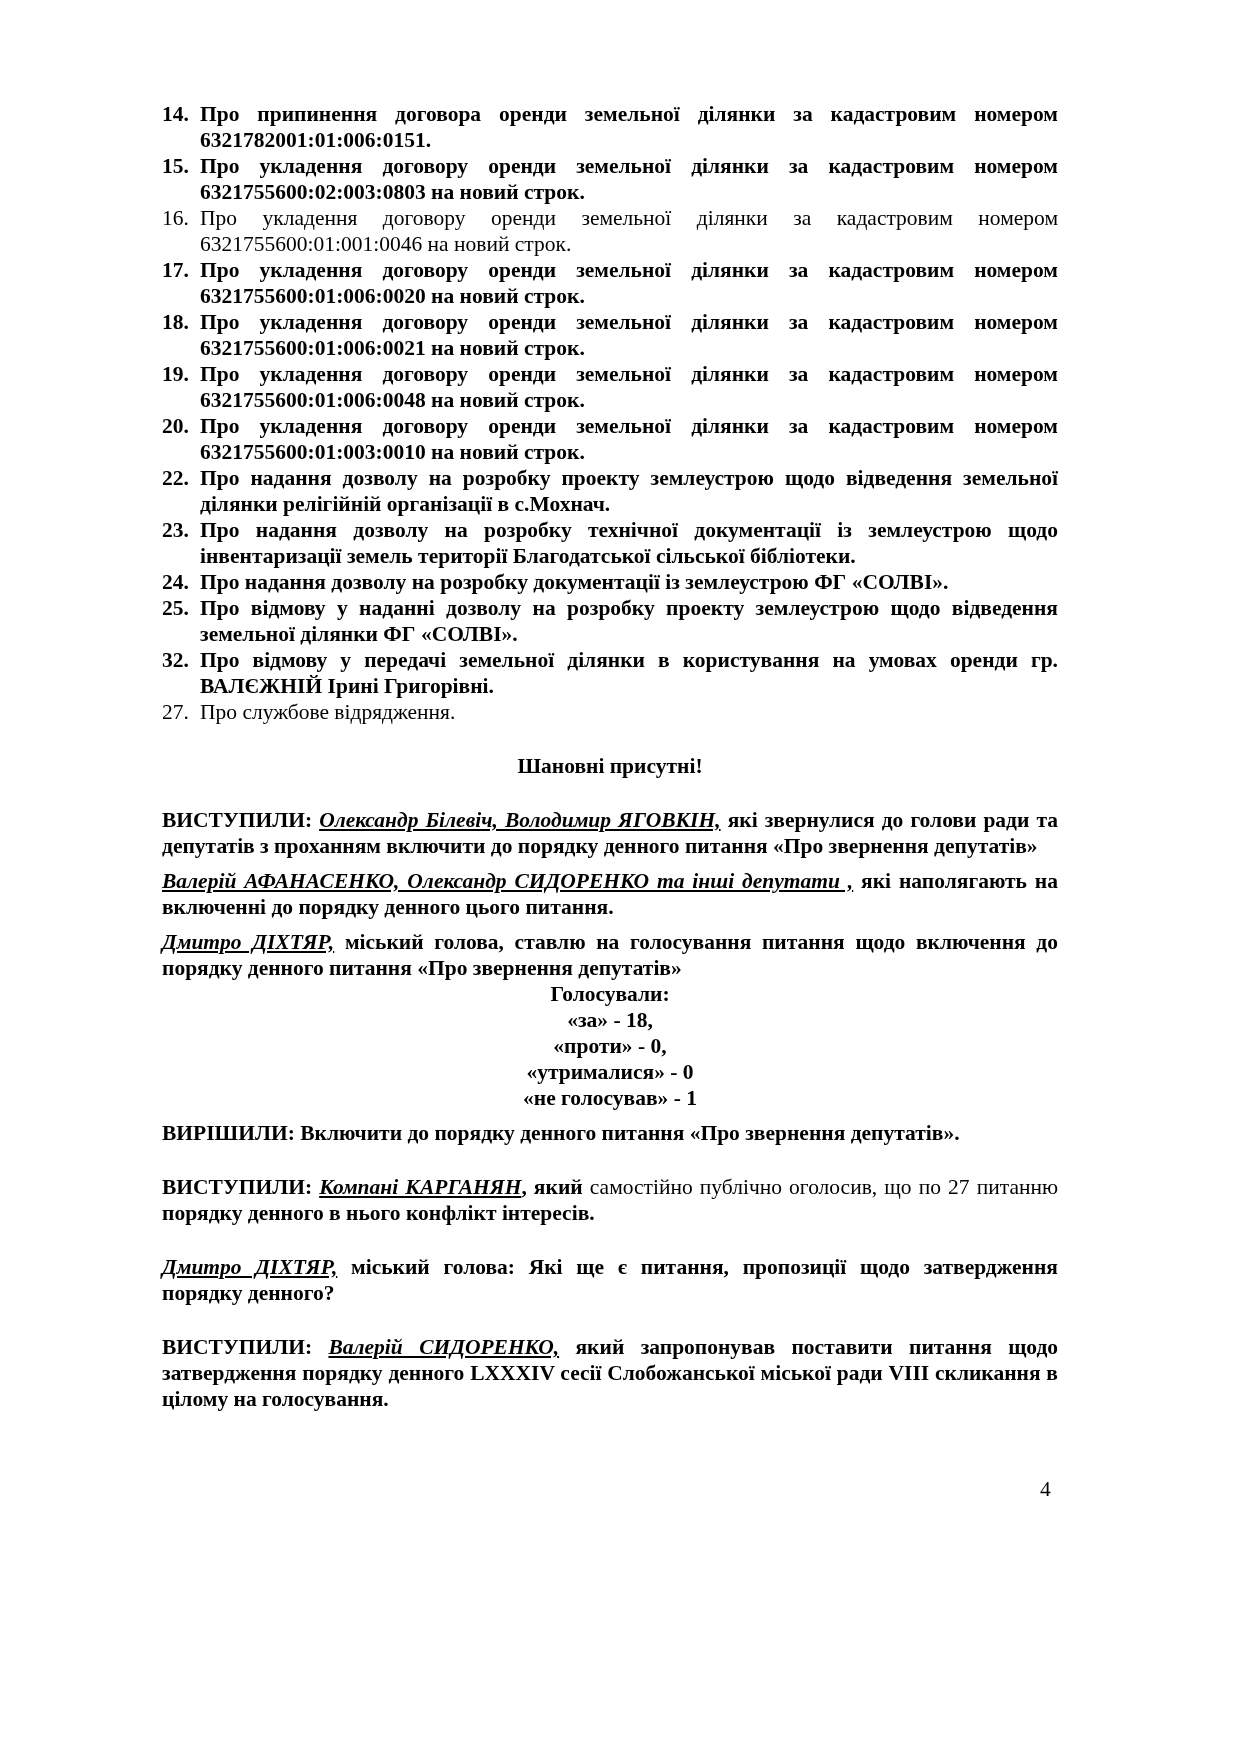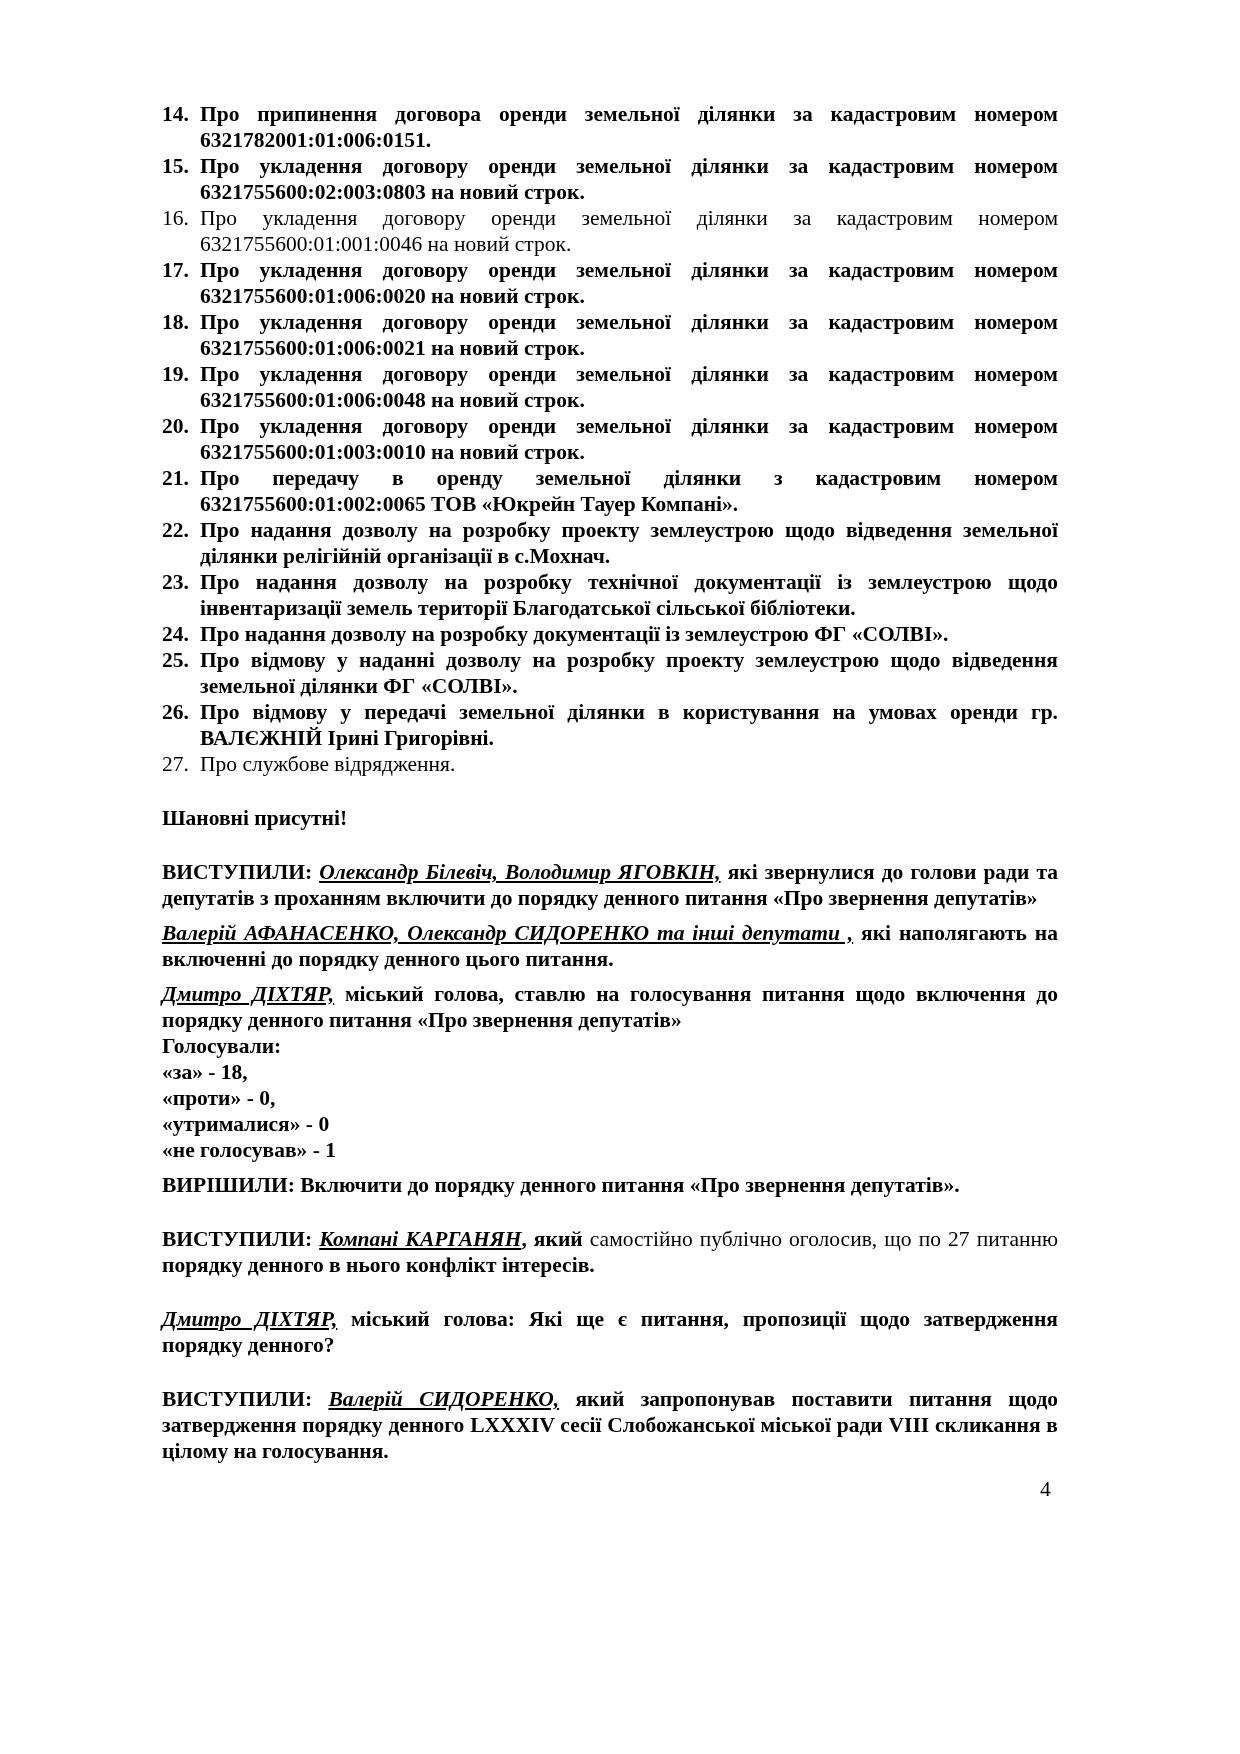--- a/index.html
+++ b/index.html
@@ -2,21 +2,21 @@
 <html><head>
 <meta charset="utf-8">
 <style>
   html,body{margin:0;padding:0;}
   body{
     width:1240px;height:1754px;background:#ffffff;color:#000;
     font-family:"Liberation Serif", serif;
   }
   .page{position:relative;width:1240px;height:1754px;background:#fff;overflow:hidden;}
   .content{position:absolute;left:162px;top:101px;width:896px;font-size:21.5px;line-height:26px;}
-  p{margin:0;}
+  p{margin:0;text-align:center;}
   .b{font-weight:bold;}
   .r{font-weight:normal;}
   .biu{font-weight:bold;font-style:italic;text-decoration:underline;}
   .item{position:relative;padding-left:38px;text-align:justify;}
   .item .num{position:absolute;left:0;top:0;}
   .para{text-align:justify;margin-top:9px;}
   .mt{margin-top:28px;}
   .pageno{position:absolute;left:1040px;top:1476px;font-size:21.5px;line-height:26px;}
 </style>
 </head>
@@ -26,26 +26,25 @@
   <div class="content">
 
     <div>
       <div class="item b"><span class="num">14.</span><span>Про припинення договора оренди земельної ділянки за кадастровим номером 6321782001:01:006:0151.</span></div>
       <div class="item b"><span class="num">15.</span><span>Про укладення договору оренди земельної ділянки за кадастровим номером 6321755600:02:003:0803 на новий строк.</span></div>
       <div class="item"><span class="num">16.</span><span>Про укладення договору оренди земельної ділянки за кадастровим номером 6321755600:01:001:0046 на новий строк.</span></div>
       <div class="item b"><span class="num">17.</span><span>Про укладення договору оренди земельної ділянки за кадастровим номером 6321755600:01:006:0020 на новий строк.</span></div>
       <div class="item b"><span class="num">18.</span><span>Про укладення договору оренди земельної ділянки за кадастровим номером 6321755600:01:006:0021 на новий строк.</span></div>
       <div class="item b"><span class="num">19.</span><span>Про укладення договору оренди земельної ділянки за кадастровим номером 6321755600:01:006:0048 на новий строк.</span></div>
       <div class="item b"><span class="num">20.</span><span>Про укладення договору оренди земельної ділянки за кадастровим номером 6321755600:01:003:0010 на новий строк.</span></div>
-      <div class="item b"><span class="num">21.</span><span>Про передачу в оренду земельної ділянки з кадастровим номером 6321755600:01:002:0065 ТОВ «Юкрейн Тауер Компані».</span></div>
       <div class="item b"><span class="num">22.</span><span>Про надання дозволу на розробку проекту землеустрою щодо відведення земельної ділянки релігійній організації в с.Мохнач.</span></div>
       <div class="item b"><span class="num">23.</span><span>Про надання дозволу на розробку технічної документації із землеустрою щодо інвентаризації земель території Благодатської сільської бібліотеки.</span></div>
       <div class="item b"><span class="num">24.</span><span>Про надання дозволу на розробку документації із землеустрою ФГ «СОЛВІ».</span></div>
       <div class="item b"><span class="num">25.</span><span>Про відмову у наданні дозволу на розробку проекту землеустрою щодо відведення земельної ділянки ФГ «СОЛВІ».</span></div>
-      <div class="item b"><span class="num">26.</span><span>Про відмову у передачі земельної ділянки в користування на умовах оренди гр. ВАЛЄЖНІЙ Ірині Григорівні.</span></div>
+      <div class="item b"><span class="num">32.</span><span>Про відмову у передачі земельної ділянки в користування на умовах оренди гр. ВАЛЄЖНІЙ Ірині Григорівні.</span></div>
       <div class="item"><span class="num">27.</span><span>Про службове відрядження.</span></div>
     </div>
 
     <div class="mt">
       <p class="b">Шановні присутні!</p>
     </div>
 
     <div class="mt">
       <p class="para"><span class="b">ВИСТУПИЛИ:</span> <span class="biu">Олександр Білевіч, Володимир ЯГОВКІН,</span> <span class="b">які звернулися до голови ради та депутатів з проханням включити до порядку денного питання «Про звернення депутатів»</span></p>
       <p class="para"><span class="biu">Валерій АФАНАСЕНКО, Олександр СИДОРЕНКО та інші депутати ,</span> <span class="b">які наполягають  на включенні до  порядку денного цього питання.</span></p>

